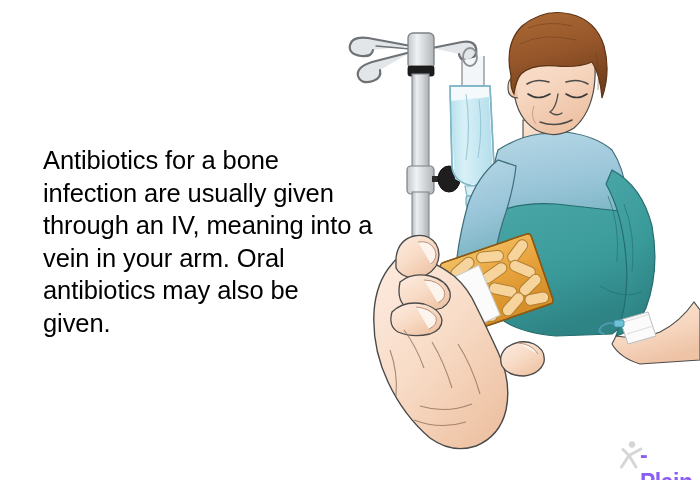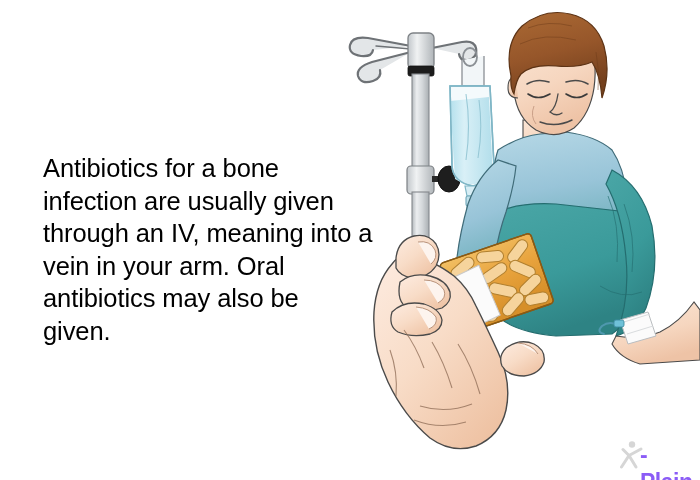--- a/index.html
+++ b/index.html
@@ -13,21 +13,21 @@
     height: 480px;
     background: #ffffff;
     overflow: hidden;
     font-family: "Liberation Sans", sans-serif;
   }
 
   
   #caption {
     position: absolute;
     left: 43px;
-    top: 152px;
+    top: 144px;
     width: 330px;
     font-family: "Liberation Sans", sans-serif;
     font-size: 25.5px;
     line-height: 32.5px;
     color: #000000;
     letter-spacing: -0.1px;
     white-space: pre-wrap;
   }
 
   

